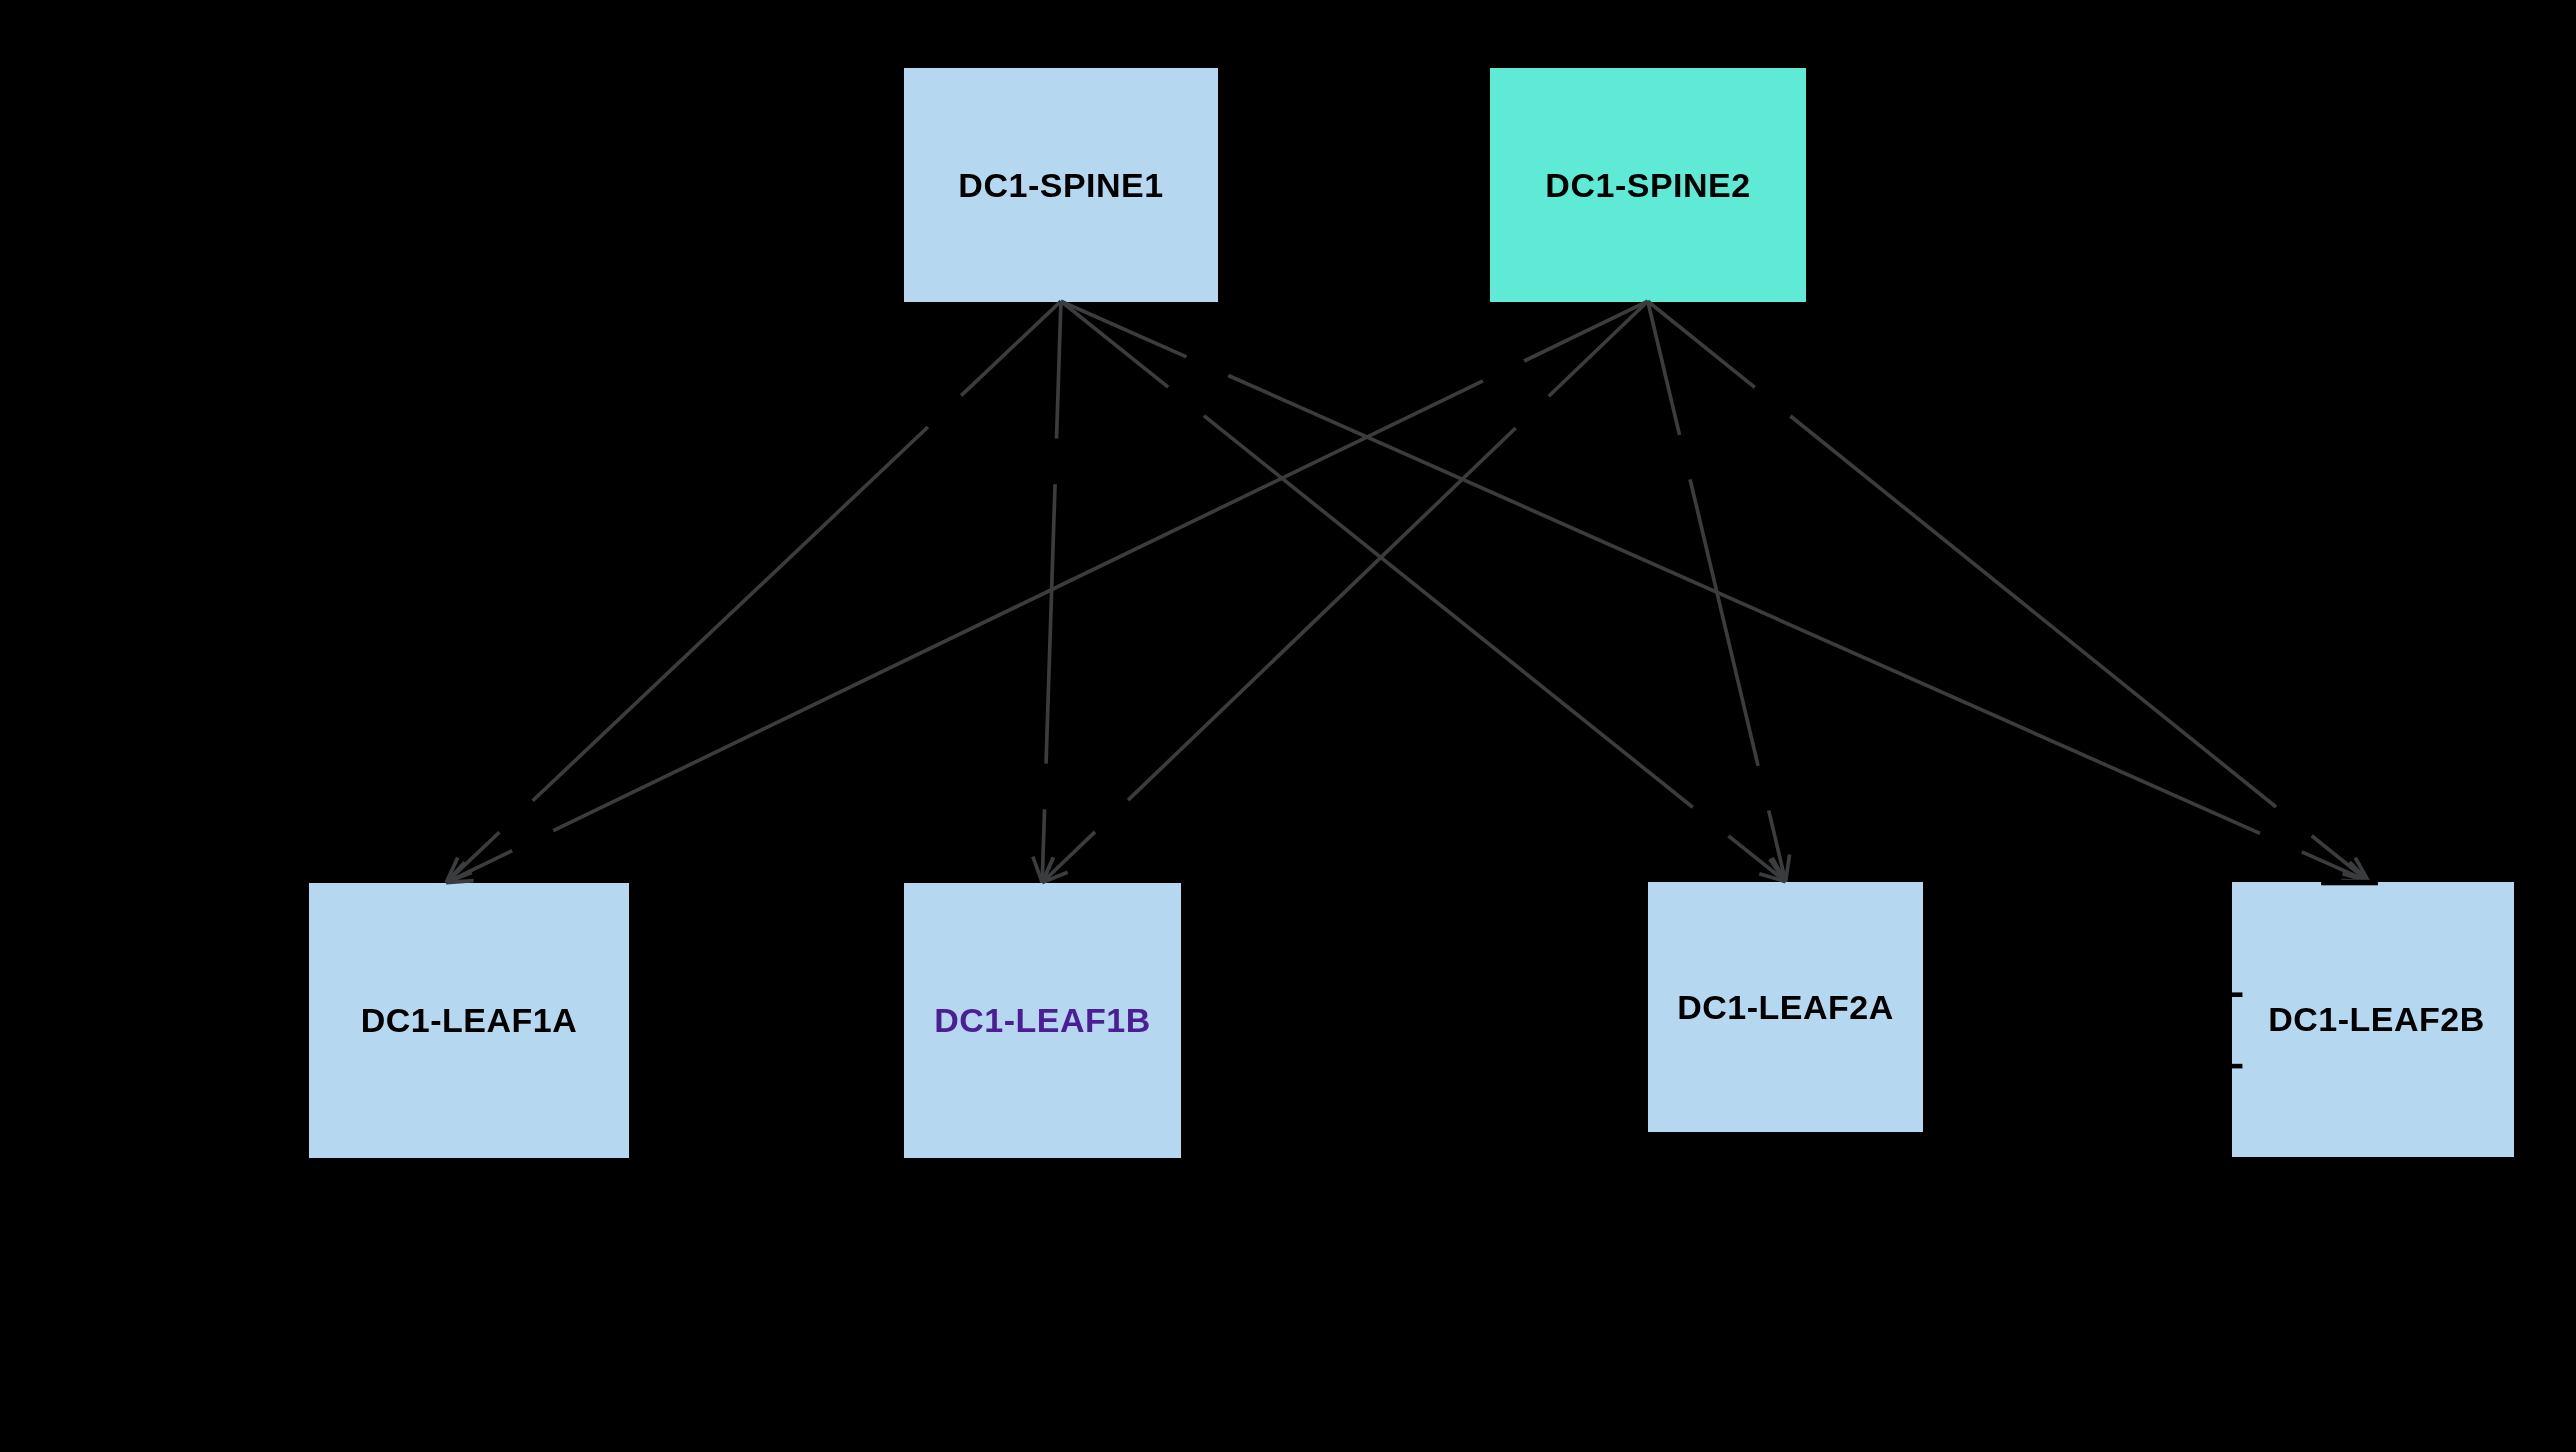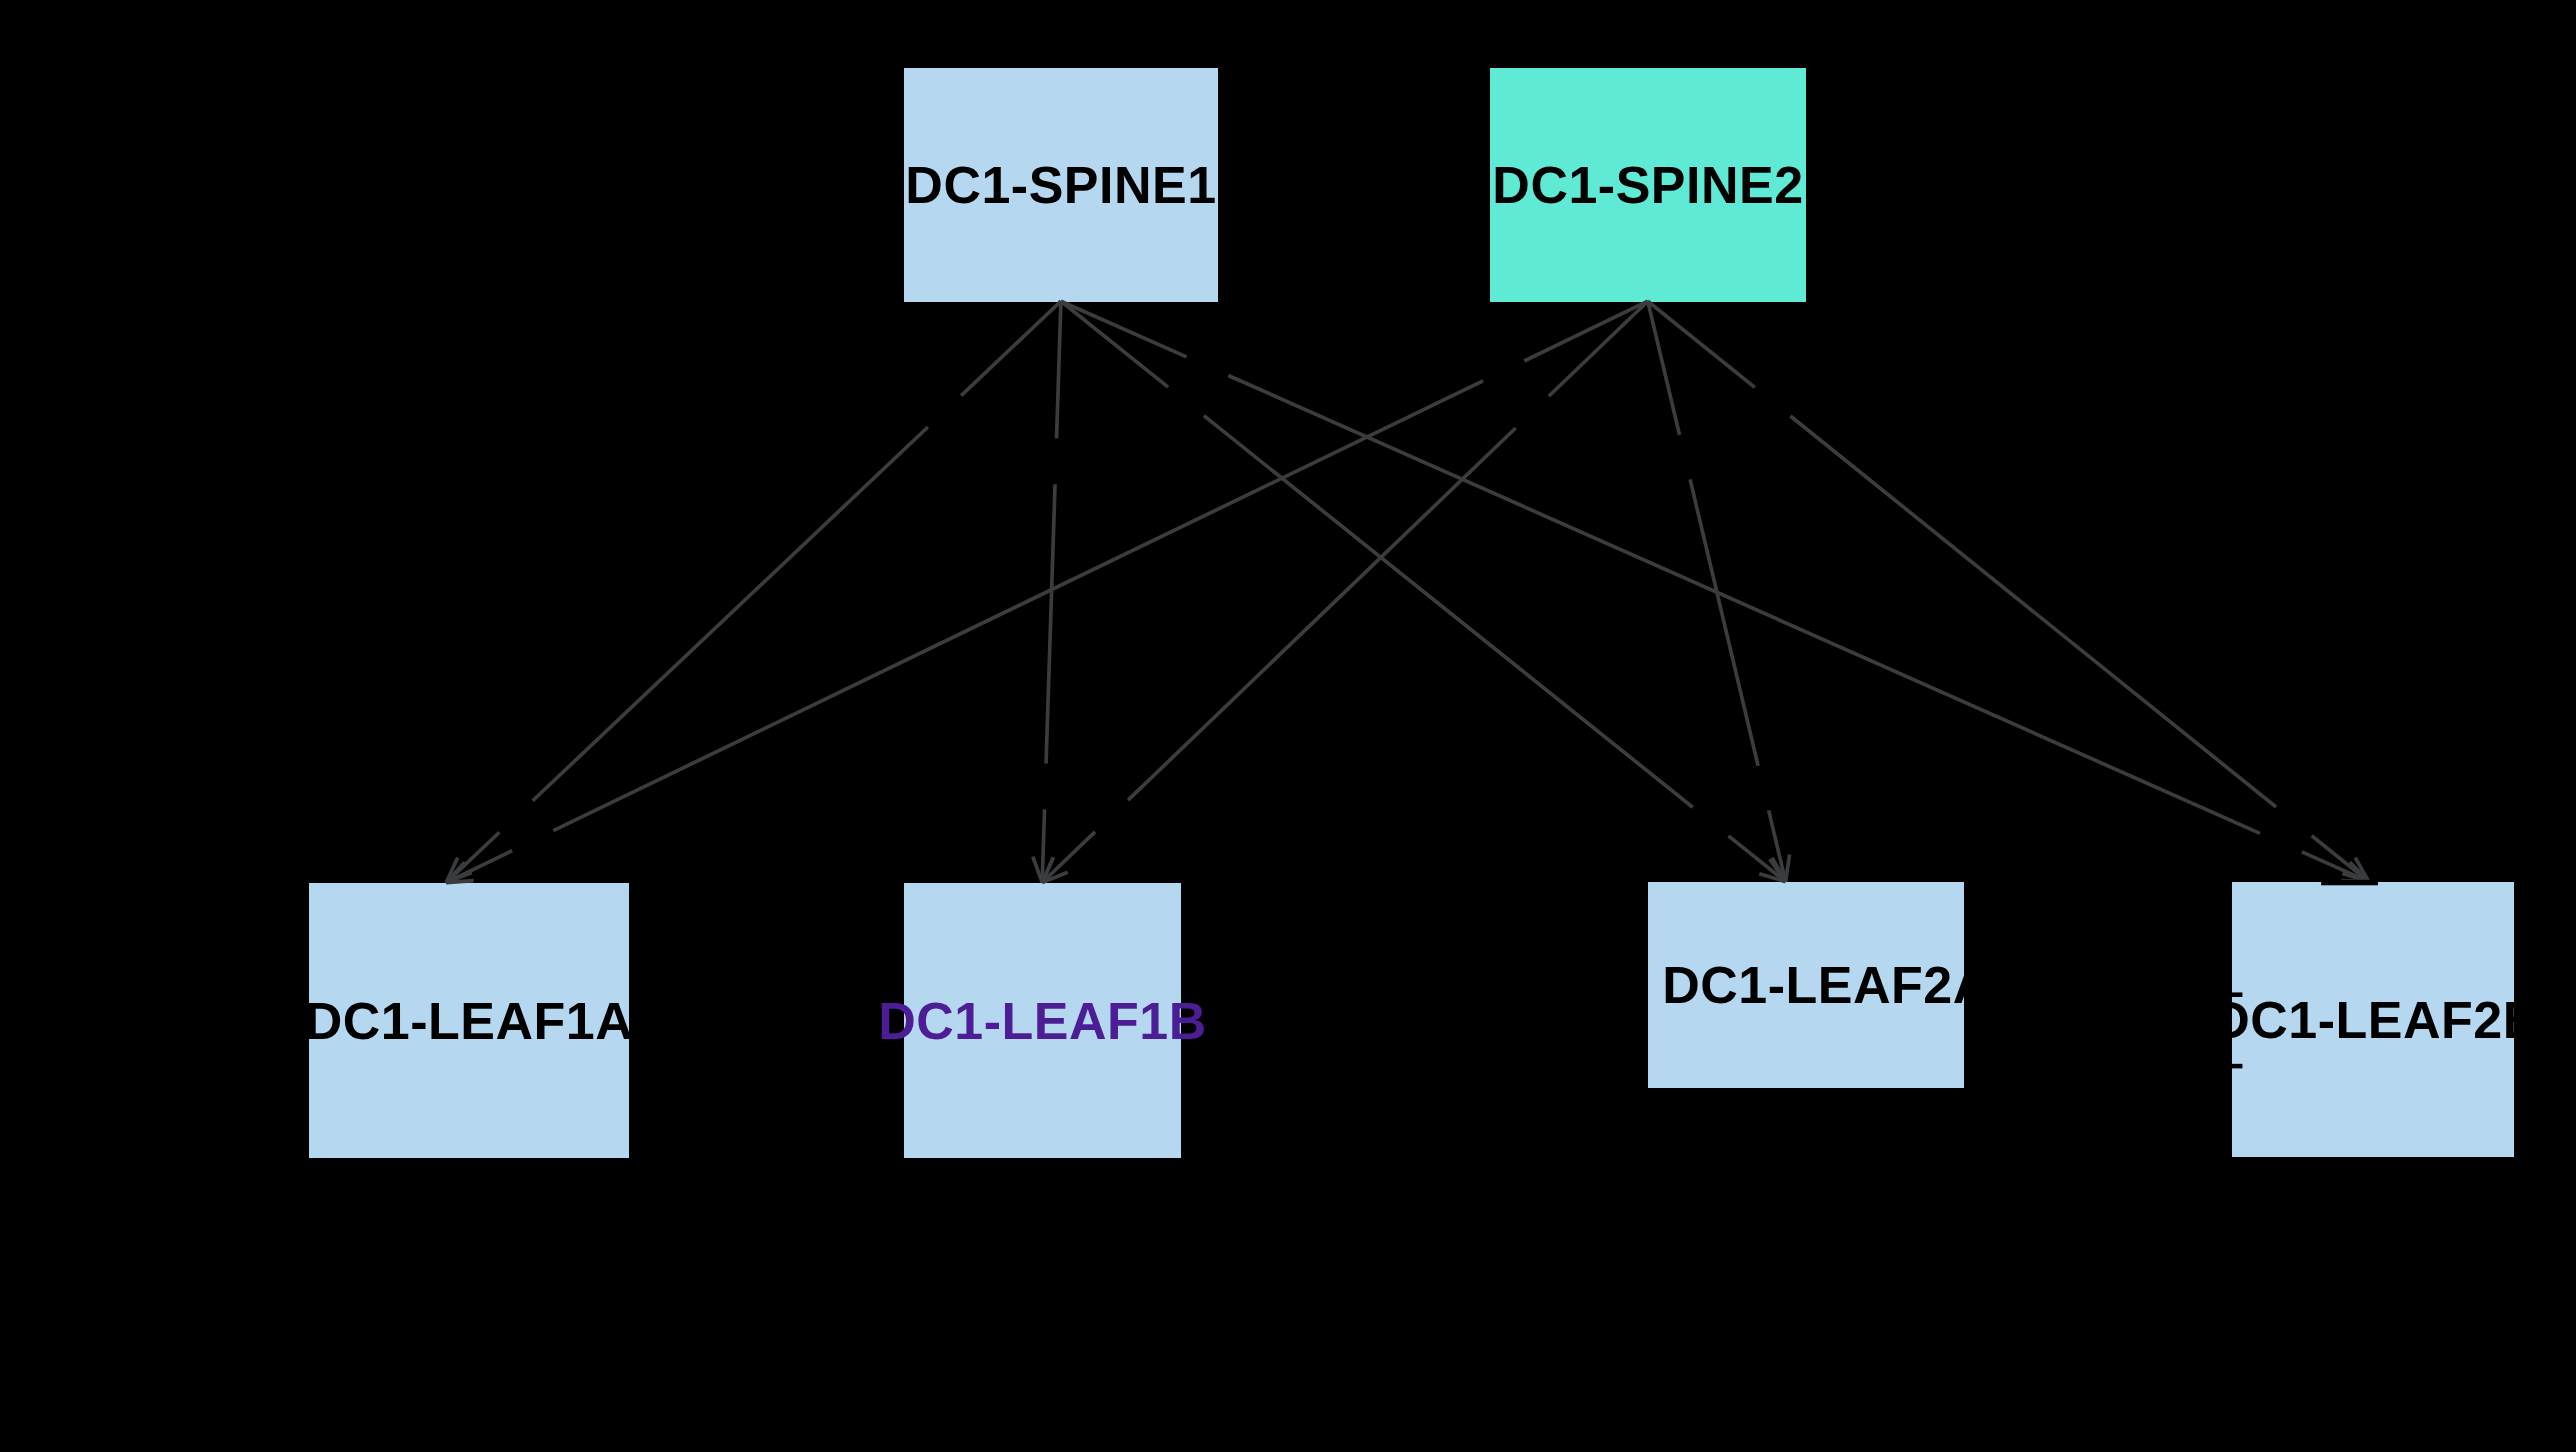--- a/index.html
+++ b/index.html
@@ -15,21 +15,21 @@
     background: #000000;
   }
   .node {
     position: absolute;
     display: flex;
     align-items: center;
     justify-content: center;
     background: #B5D8F0;
   }
   .node .label {
-    font-size: 52px;
+    font-size: 34px;
     font-weight: 700;
     color: #000000;
     letter-spacing: 0.5px;
     white-space: nowrap;
   }
   svg.edges {
     position: absolute;
     left: 0; top: 0;
     width: 2576px; height: 1452px;
     pointer-events: none;
@@ -45,21 +45,21 @@
       </div>
       <div class="node" style="left: 1490px; top: 68px; width: 316px; height: 234px; background: #5eead4;">
         <span class="label" style="color: rgb(0, 0, 0);">DC1-SPINE2</span>
       </div>
       <div class="node" style="left: 309px; top: 883px; width: 320px; height: 275px; background: rgb(181, 216, 240);">
         <span class="label" style="color: rgb(0, 0, 0);">DC1-LEAF1A</span>
       </div>
       <div class="node" style="left: 904px; top: 883px; width: 277px; height: 275px; background: rgb(181, 216, 240);">
         <span class="label" style="color: #4c1d95;">DC1-LEAF1B</span>
       </div>
-      <div class="node" style="left: 1648px; top: 882px; width: 275px; height: 206px; background: rgb(181, 216, 240); padding-left: 41px;">
+      <div class="node" style="left: 1648px; top: 882px; width: 275px; height: 250px; background: rgb(181, 216, 240);">
         <span class="label" style="color: rgb(0, 0, 0);">DC1-LEAF2A</span>
       </div>
       <div class="node" style="left: 2232px; top: 882px; width: 275px; height: 275px; background: rgb(181, 216, 240); padding-left: 7px;">
         <span class="label" style="color: rgb(0, 0, 0);">DC1-LEAF2B</span>
       </div>
     </div>
   <svg class="edges" id="edges-layer" viewBox="0 0 2813 1586" xmlns="http://www.w3.org/2000/svg">
       <g>
         <line x1="1158.5" y1="329" x2="1049.51331454403" y2="432.0626139457051" stroke="#3B3C3E" stroke-width="4"></line>
         <line x1="1013.1844193920399" y1="466.4168185942735" x2="581.455127395174" y2="874.6790679137223" stroke="#3B3C3E" stroke-width="4"></line>

